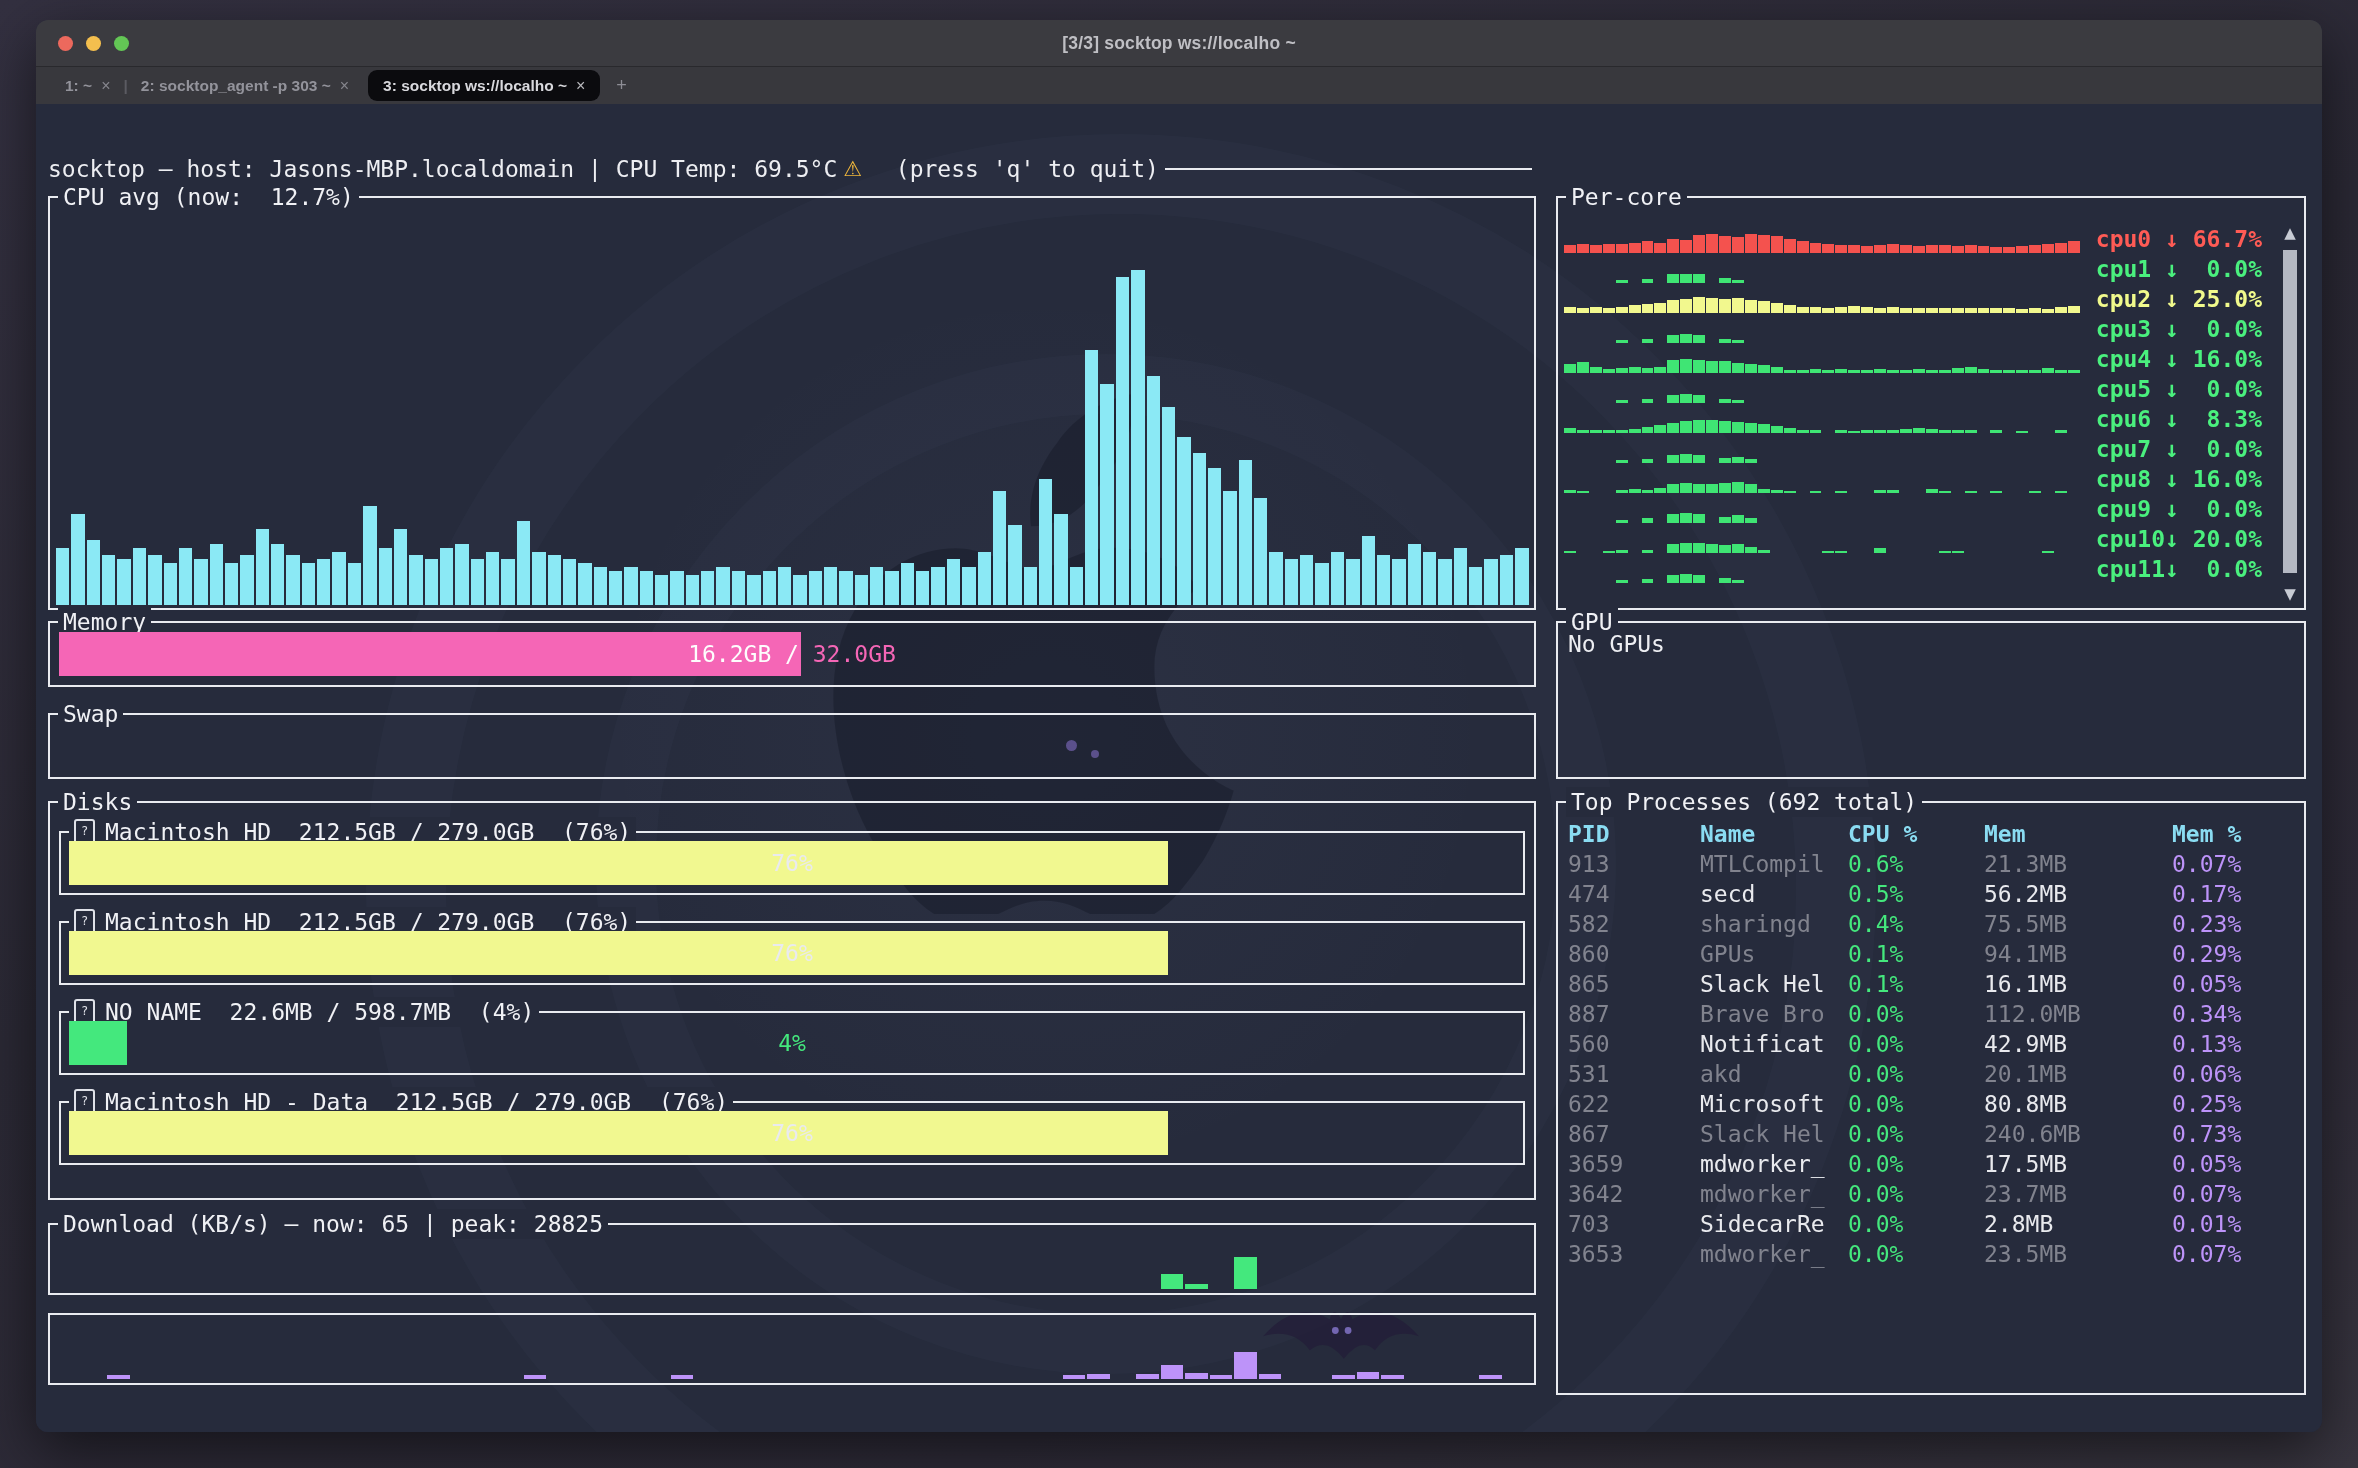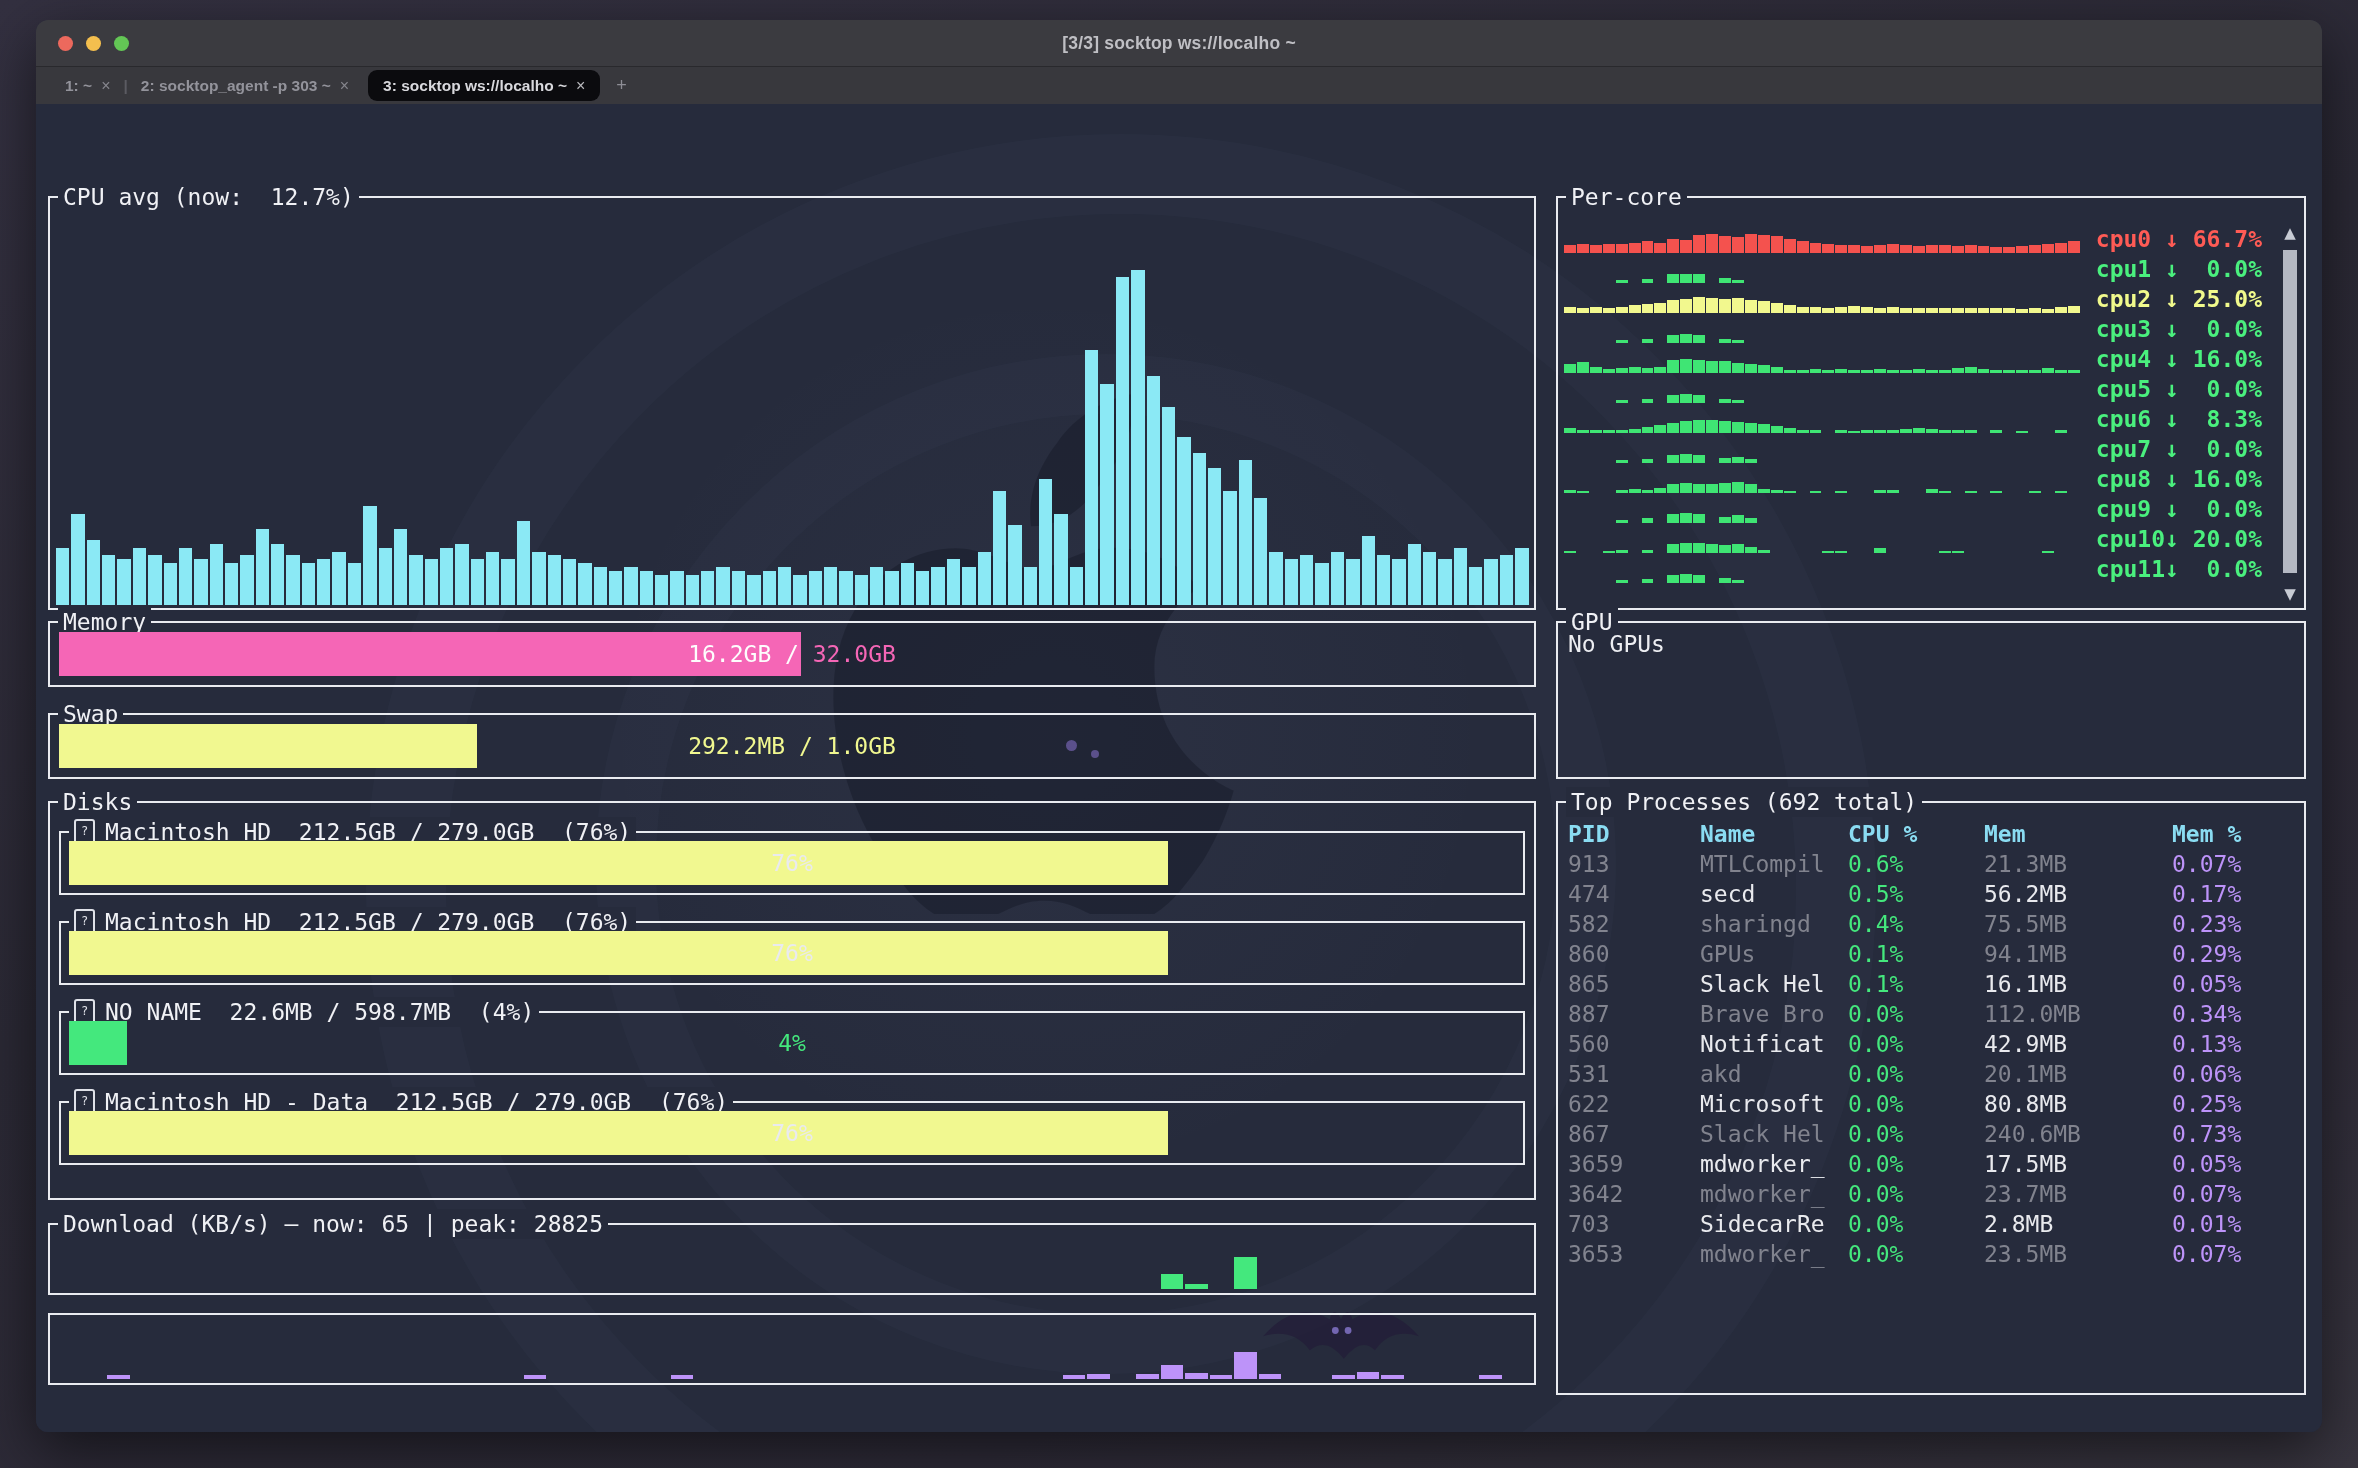--- a/index.html
+++ b/index.html
@@ -126,20 +126,24 @@
         </svg>
         <svg style="position:absolute;left:1220px;top:1190px;opacity:.75;" width="170" height="90" viewBox="0 0 120 60">
           <path fill="#231d38" d="M5 28 Q28 2 52 16 Q55 6 60 16 Q65 6 68 16 Q92 2 115 28 Q95 22 84 38 Q74 28 62 44 Q50 28 38 38 Q26 22 5 28 Z"></path>
           <circle cx="56" cy="24" r="2.4" fill="#8d7ad8"></circle>
             <circle cx="65" cy="24" r="2.4" fill="#8d7ad8"></circle>
         </svg>
         <div class="dot" style="left:1030px;top:636px;width:11px;height:11px;"></div>
         <div class="dot" style="left:1055px;top:646px;width:8px;height:8px;"></div>
       </div>
 
+      <div class="term-header">
+        <span>socktop — host: Jasons-MBP.localdomain | CPU Temp: 69.5°C</span><span class="warn">⚠</span><span>  (press 'q' to quit)</span>
+        <div class="hrule"></div>
+      </div>
 
       <div class="panel" id="p-cpu">
         <span class="ptitle">CPU avg (now:  12.7%)</span>
         <div id="cpu-bars">
             <div class="bar" style="height: 15%; background: rgb(139, 233, 245);"></div>
             <div class="bar" style="height: 24%; background: rgb(139, 233, 245);"></div>
             <div class="bar" style="height: 17%; background: rgb(139, 233, 245);"></div>
             <div class="bar" style="height: 13%; background: rgb(139, 233, 245);"></div>
             <div class="bar" style="height: 12%; background: rgb(139, 233, 245);"></div>
             <div class="bar" style="height: 15%; background: rgb(139, 233, 245);"></div>
@@ -790,24 +794,20 @@
       <div class="panel" id="p-mem">
         <span class="ptitle">Memory</span>
         <div class="gauge">
           <div class="gfill" id="mem-fill" style="background: rgb(245, 102, 182); width: 50.6%;"></div>
           <div class="glabel"><span class="mem-used">16.2GB /</span><span class="mem-total"> 32.0GB</span></div>
         </div>
       </div>
 
       <div class="panel" id="p-swap">
         <span class="ptitle">Swap</span>
-        <div class="gauge">
-          <div class="gfill" id="swap-fill" style="background: rgb(241, 248, 144); width: 28.5%;"></div>
-          <div class="glabel"><span class="swap-label">292.2MB / 1.0GB</span></div>
-        </div>
       </div>
 
       <div class="panel" id="p-gpu">
         <span class="ptitle">GPU</span>
         <div class="gpu-msg">No GPUs</div>
       </div>
 
       <div class="panel" id="p-disks">
         <span class="ptitle">Disks</span>
         <div id="disk-list">

